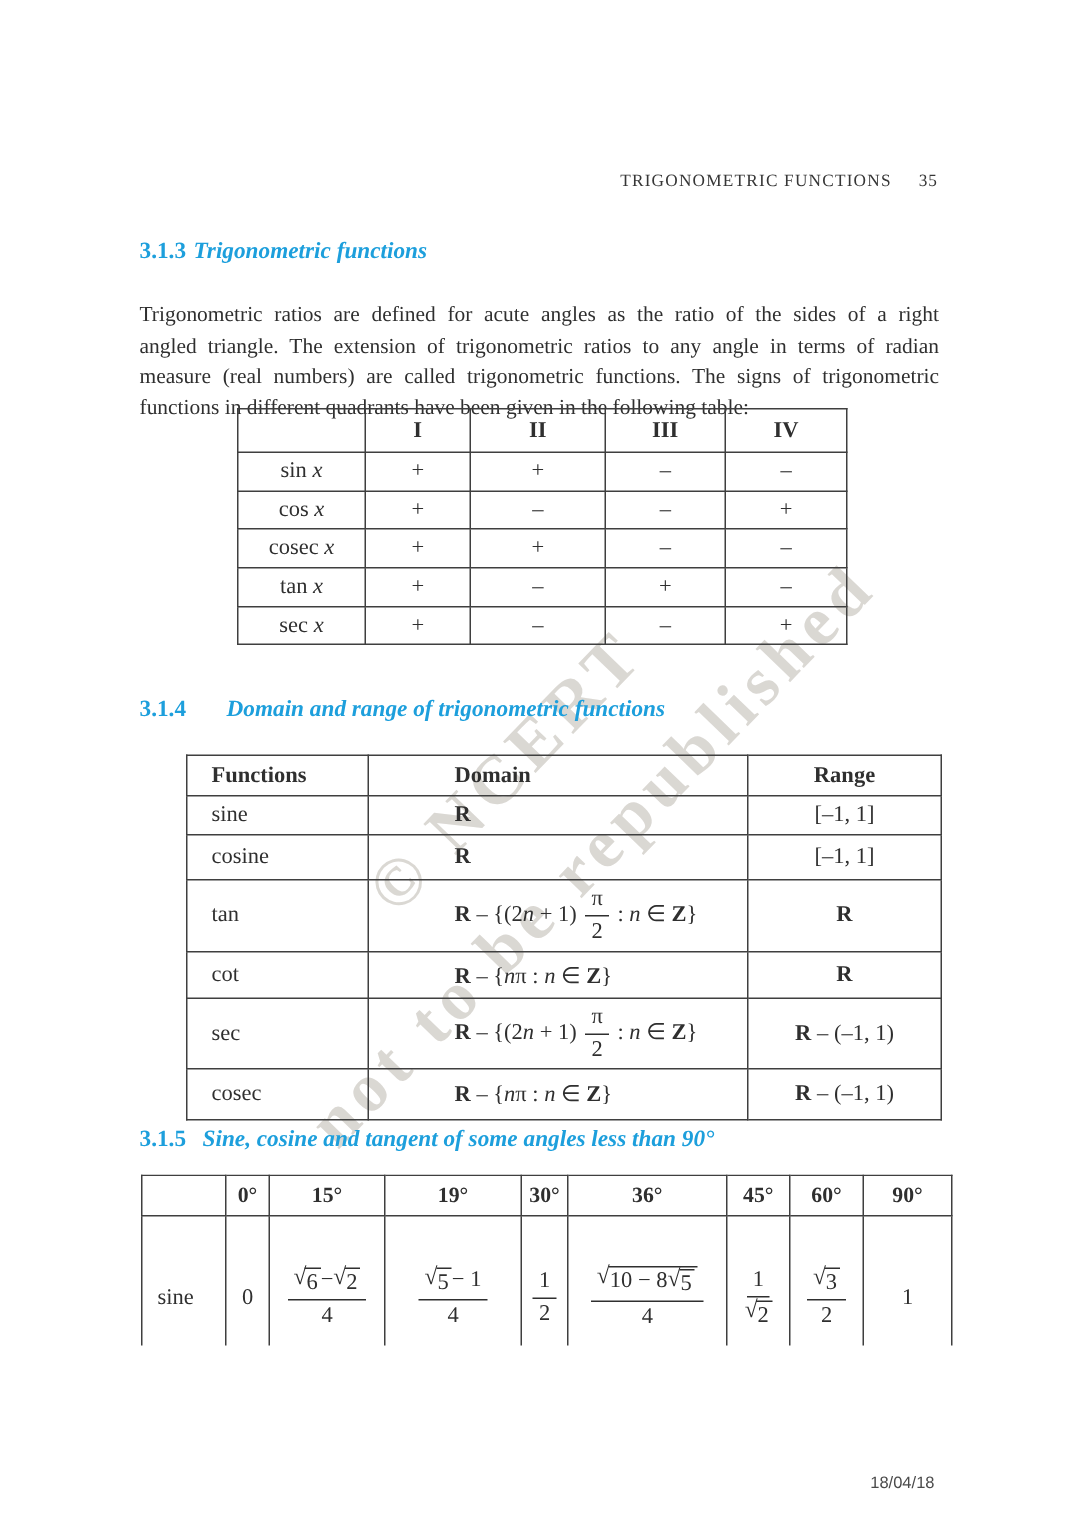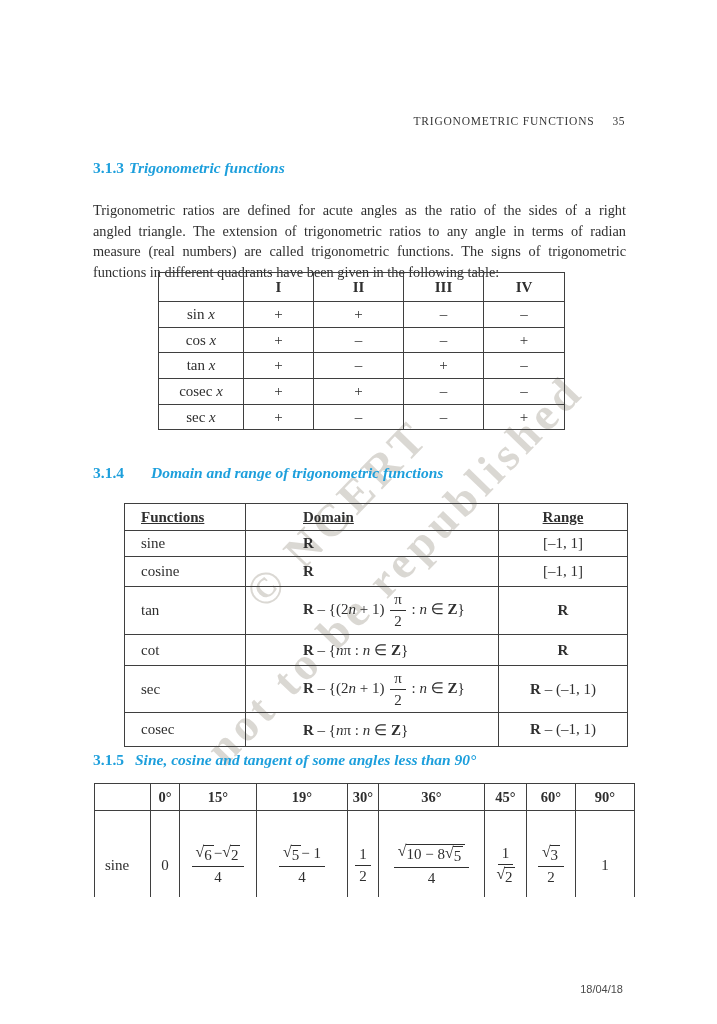--- a/index.html
+++ b/index.html
@@ -65,21 +65,21 @@
   .t1 col:nth-child(4){width:80px;}
   .t1 col:nth-child(5){width:81px;}
   .t1 tr{height:25.7px;}
   .t1 tr:first-child{height:29px;}
   .t1 tr:first-child td{font-weight:700;}
   
   .t2{left:124px;top:503px;width:503px;}
   .t2 col:nth-child(1){width:121px;}
   .t2 col:nth-child(2){width:253px;}
   .t2 col:nth-child(3){width:129px;}
-  .t2 tr:nth-child(1){height:27px;text-decoration:underline;}
+  .t2 tr:nth-child(1){height:27px;}
   .t2 tr:nth-child(2){height:26px;}
   .t2 tr:nth-child(3){height:30px;}
   .t2 tr:nth-child(4){height:48px;}
   .t2 tr:nth-child(5){height:31px;}
   .t2 tr:nth-child(6){height:47px;}
   .t2 tr:nth-child(7){height:34px;}
   .t2 td:nth-child(1){text-align:left;padding-left:16px;}
   .t2 td:nth-child(2){text-align:left;padding-left:57px;}
   .t2 tr:first-child td{font-weight:700;}
   
@@ -163,31 +163,31 @@
       <td>–</td>
     </tr>
     <tr>
       <td class="lab"><span>cos </span><span class="mital">x</span></td>
       <td>+</td>
       <td>–</td>
       <td>–</td>
       <td>+</td>
     </tr>
     <tr>
+      <td class="lab"><span>cosec </span><span class="mital">x</span></td>
+      <td>+</td>
+      <td>+</td>
+      <td>–</td>
+      <td>–</td>
+    </tr>
+    <tr>
       <td class="lab"><span>tan </span><span class="mital">x</span></td>
       <td>+</td>
       <td>–</td>
       <td>+</td>
-      <td>–</td>
-    </tr>
-    <tr>
-      <td class="lab"><span>cosec </span><span class="mital">x</span></td>
-      <td>+</td>
-      <td>+</td>
-      <td>–</td>
       <td>–</td>
     </tr>
     <tr>
       <td class="lab"><span>sec </span><span class="mital">x</span></td>
       <td>+</td>
       <td>–</td>
       <td>–</td>
       <td>+</td>
     </tr>
   </tbody>

